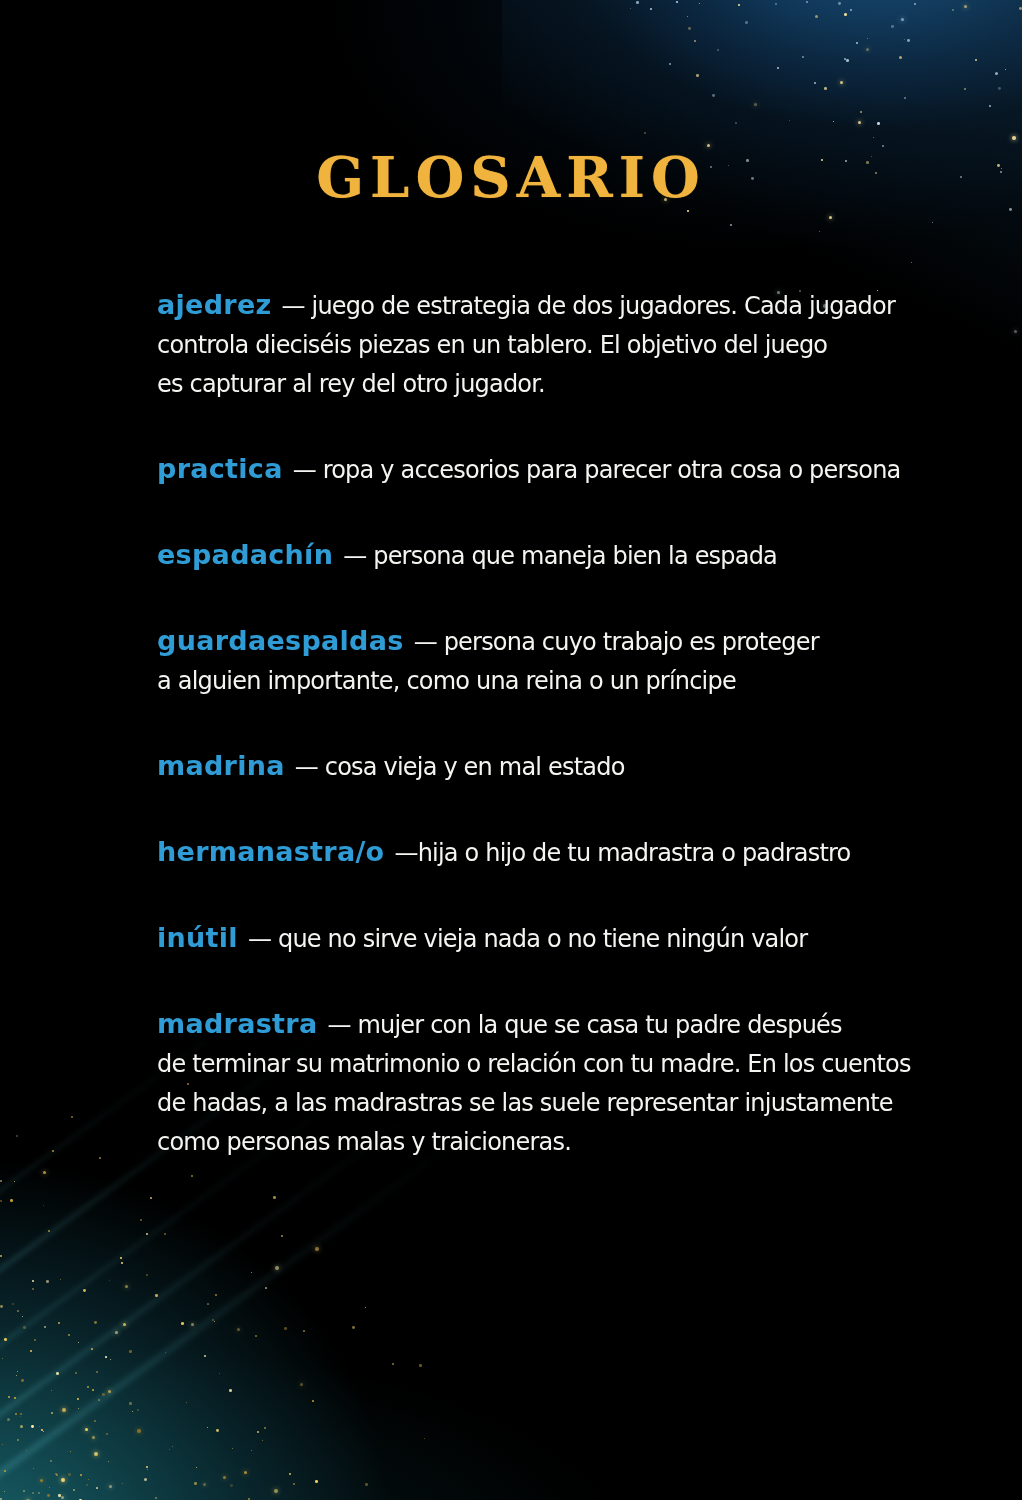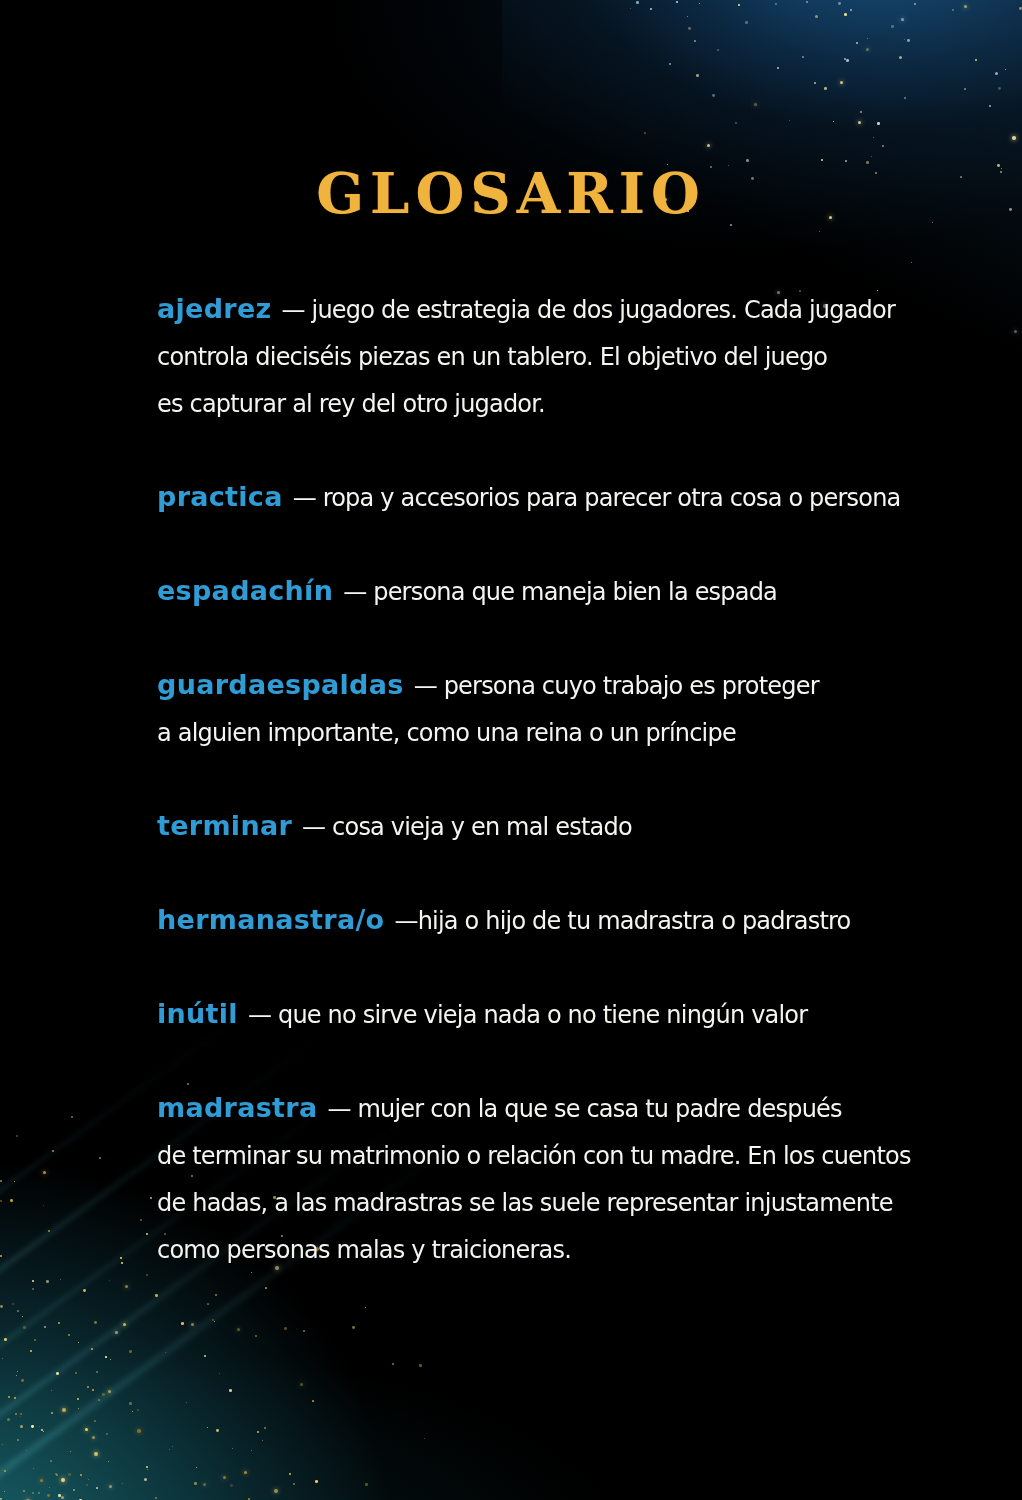--- a/index.html
+++ b/index.html
@@ -43,38 +43,38 @@
     position:absolute;
     right:0;top:0;width:520px;height:400px;
     background:linear-gradient(205deg, rgba(30,95,145,0.28), transparent 55%);
     pointer-events:none;
   }
   .sparkle-layer{position:absolute;inset:0;pointer-events:none;}
   .sparkle{position:absolute;border-radius:50%;}
   
   .page-title{
     position:absolute;
-    top:160px;left:0;right:0;
+    top:144px;left:0;right:0;
     text-align:center;
     font-family:"DejaVu Serif", serif;
     font-weight:bold;
     font-size:56px;
     letter-spacing:6px;
     color:var(--title-gold);
     text-shadow:0 0 1px rgba(240,180,62,0.6);
   }
   .entries{
     position:absolute;
     top:287px;
     left:157px;
     width:862px;
   }
   .entry{
     margin-bottom:46px;
-    line-height:44px;
+    line-height:36px;
     color:var(--definition-white);
   }
   .term{
     font-weight:bold;
     font-size:27px;
     letter-spacing:0.3px;
     color:var(--term-blue);
     margin-right:10px;
     white-space:nowrap;
   }
@@ -364,21 +364,21 @@
 controla dieciséis piezas en un tablero. El objetivo del juego
 es capturar al rey del otro jugador.</span></p>
 
       <p class="entry"><span class="term">practica</span><span class="def">— ropa y accesorios para parecer otra cosa o persona</span></p>
 
       <p class="entry"><span class="term">espadachín</span><span class="def">— persona que maneja bien la espada</span></p>
 
       <p class="entry"><span class="term">guardaespaldas</span><span class="def">— persona cuyo trabajo es proteger
 a alguien importante, como una reina o un príncipe</span></p>
 
-      <p class="entry"><span class="term">terminar</span><span class="def">— cosa vieja y en mal estado</span></p>
+      <p class="entry"><span class="term">madrina</span><span class="def">— cosa vieja y en mal estado</span></p>
 
       <p class="entry"><span class="term">hermanastra/o</span><span class="def">—hija o hijo de tu madrastra o padrastro</span></p>
 
       <p class="entry"><span class="term">inútil</span><span class="def">— que no sirve vieja nada o no tiene ningún valor</span></p>
 
       <p class="entry"><span class="term">madrastra</span><span class="def">— mujer con la que se casa tu padre después
 de terminar su matrimonio o relación con tu madre. En los cuentos
 de hadas, a las madrastras se las suele representar injustamente
 como personas malas y traicioneras.</span></p>
 

